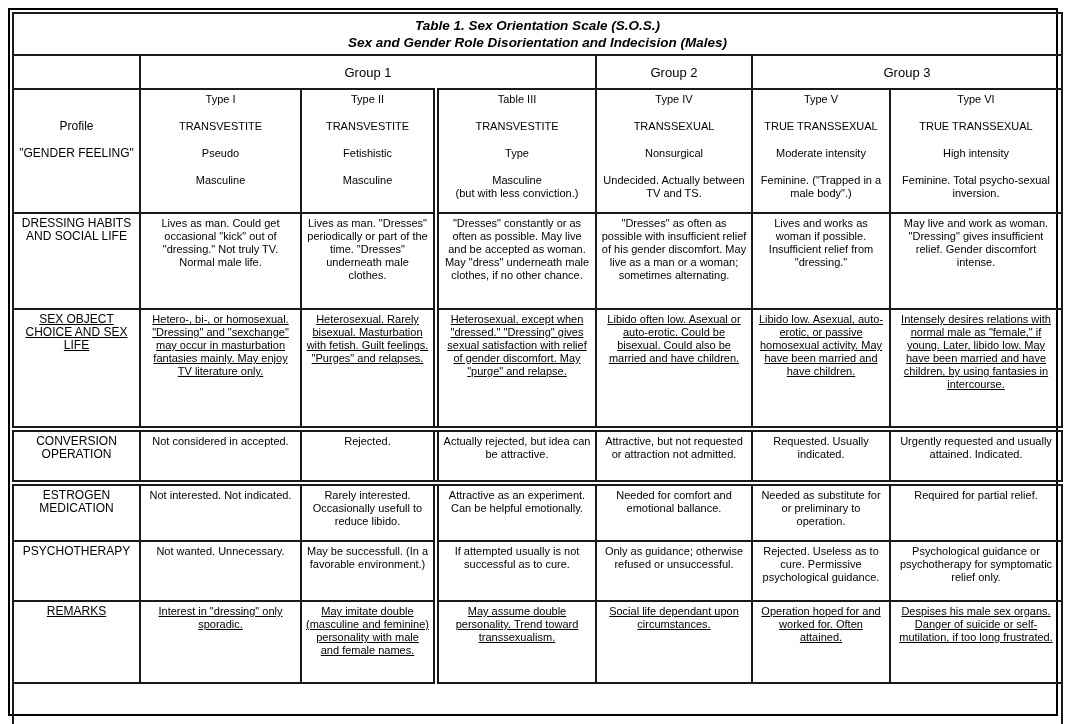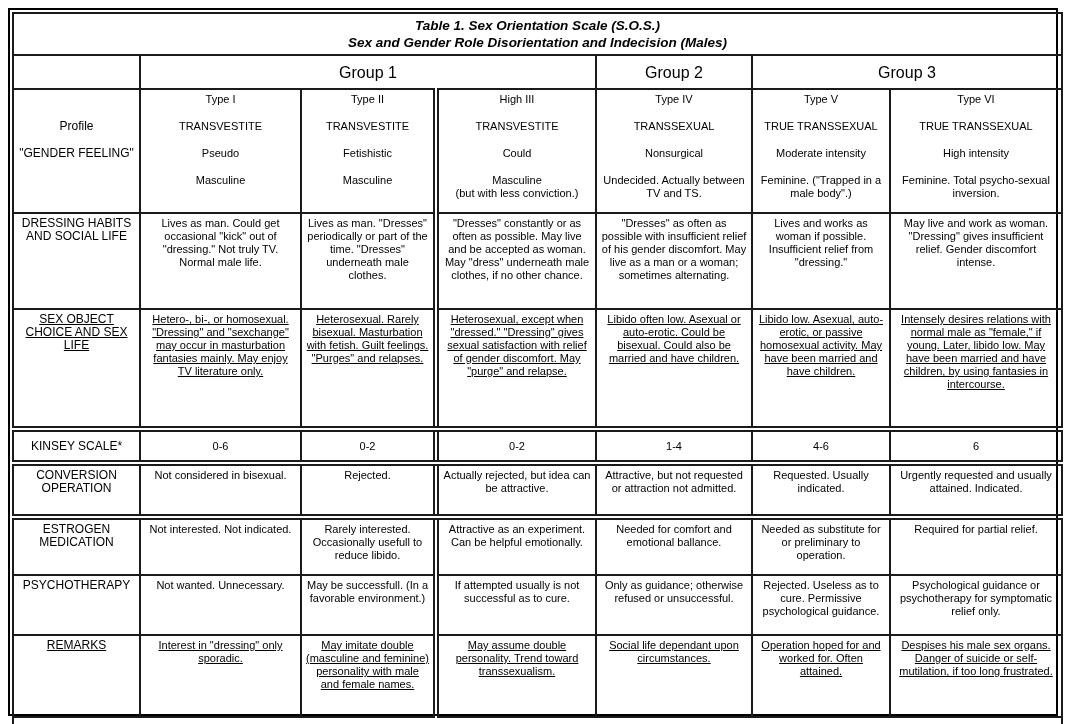--- a/index.html
+++ b/index.html
@@ -47,21 +47,21 @@
     border-bottom: 2px solid #1a1a1a;
     vertical-align: middle;
     font-size: 13.5px;
     line-height: 17px;
     font-weight: bold;
     font-style: italic;
   }
   tr.group-row td {
     height: 26px;
     vertical-align: middle;
-    font-size: 16px;
+    font-size: 13px;
   }
   tr.profile-row td { height: 116px; }
   tr.r-dressing td { height: 88px; }
   tr.r-sexobj td { height: 110px; border-bottom: 6px double #1a1a1a; text-decoration: underline; }
   tr.r-kinsey td { height: 22px; vertical-align: middle; border-bottom: 6px double #1a1a1a; }
   tr.r-conversion td { height: 42px; border-bottom: 6px double #1a1a1a; }
   tr.r-estrogen td { height: 48px; }
   tr.r-psych td { height: 52px; }
   tr.r-remarks td { height: 74px; text-decoration: underline; }
   tr.footer-row td {
@@ -124,23 +124,23 @@
           <div class="stack-line">Pseudo</div>
           <div class="stack-line last">Masculine</div>
         </td>
         <td>
           <div class="stack-line">Type II</div>
           <div class="stack-line">TRANSVESTITE</div>
           <div class="stack-line">Fetishistic</div>
           <div class="stack-line last">Masculine</div>
         </td>
         <td class="dbl-left">
-          <div class="stack-line">High III</div>
+          <div class="stack-line">Table III</div>
           <div class="stack-line">TRANSVESTITE</div>
-          <div class="stack-line">Could</div>
+          <div class="stack-line">Type</div>
           <div class="stack-line last">Masculine
 (but with less conviction.)</div>
         </td>
         <td>
           <div class="stack-line">Type IV</div>
           <div class="stack-line">TRANSSEXUAL</div>
           <div class="stack-line">Nonsurgical</div>
           <div class="stack-line last">Undecided. Actually between TV and TS.</div>
         </td>
         <td>
@@ -170,33 +170,24 @@
       <tr class="r-sexobj">
         <td class="row-label">SEX OBJECT CHOICE AND SEX LIFE</td>
         <td>Hetero-, bi-, or homosexual. "Dressing" and "sexchange" may occur in masturbation fantasies mainly. May enjoy TV literature only.</td>
         <td>Heterosexual. Rarely bisexual. Masturbation with fetish. Guilt feelings. "Purges" and relapses.</td>
         <td class="dbl-left">Heterosexual, except when "dressed." "Dressing" gives sexual satisfaction with relief of gender discomfort. May "purge" and relapse.</td>
         <td>Libido often low. Asexual or auto-erotic. Could be bisexual. Could also be married and have children.</td>
         <td>Libido low. Asexual, auto-erotic, or passive homosexual activity. May have been married and have children.</td>
         <td>Intensely desires relations with normal male as "female," if young. Later, libido low. May have been married and have children, by using fantasies in intercourse.</td>
       </tr>
 
-      <tr class="r-kinsey">
-        <td class="row-label">KINSEY SCALE*</td>
-        <td>0-6</td>
-        <td>0-2</td>
-        <td class="dbl-left">0-2</td>
-        <td>1-4</td>
-        <td>4-6</td>
-        <td>6</td>
-      </tr>
 
       <tr class="r-conversion">
         <td class="row-label">CONVERSION OPERATION</td>
-        <td>Not considered in bisexual.</td>
+        <td>Not considered in accepted.</td>
         <td>Rejected.</td>
         <td class="dbl-left">Actually rejected, but idea can be attractive.</td>
         <td>Attractive, but not requested or attraction not admitted.</td>
         <td>Requested. Usually indicated.</td>
         <td>Urgently requested and usually attained. Indicated.</td>
       </tr>
 
       <tr class="r-estrogen">
         <td class="row-label">ESTROGEN MEDICATION</td>
         <td>Not interested. Not indicated.</td>

